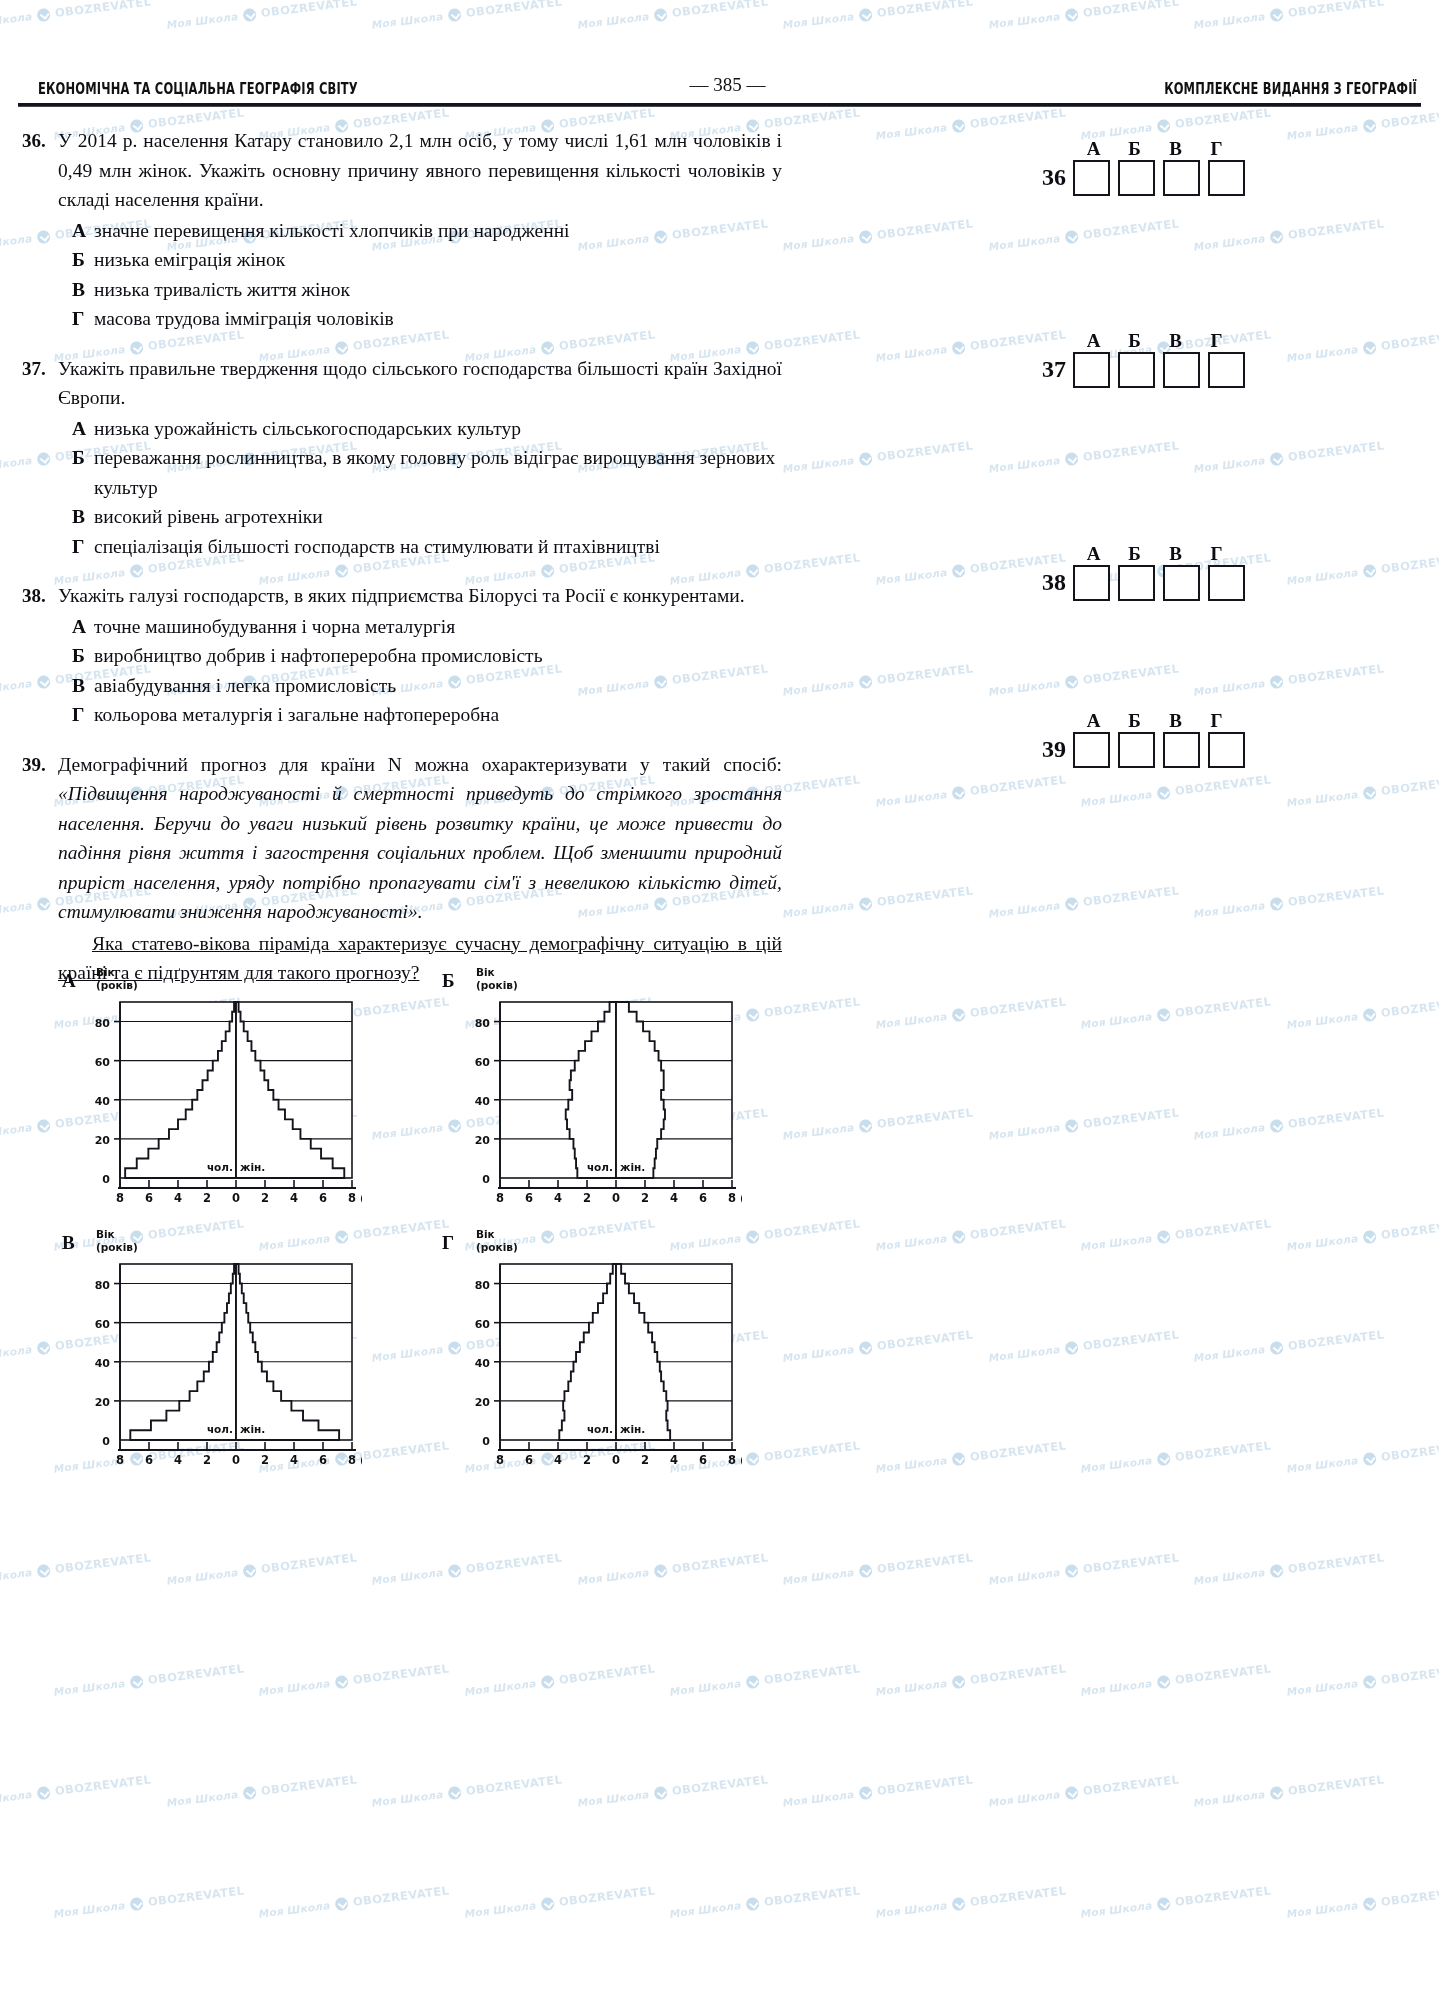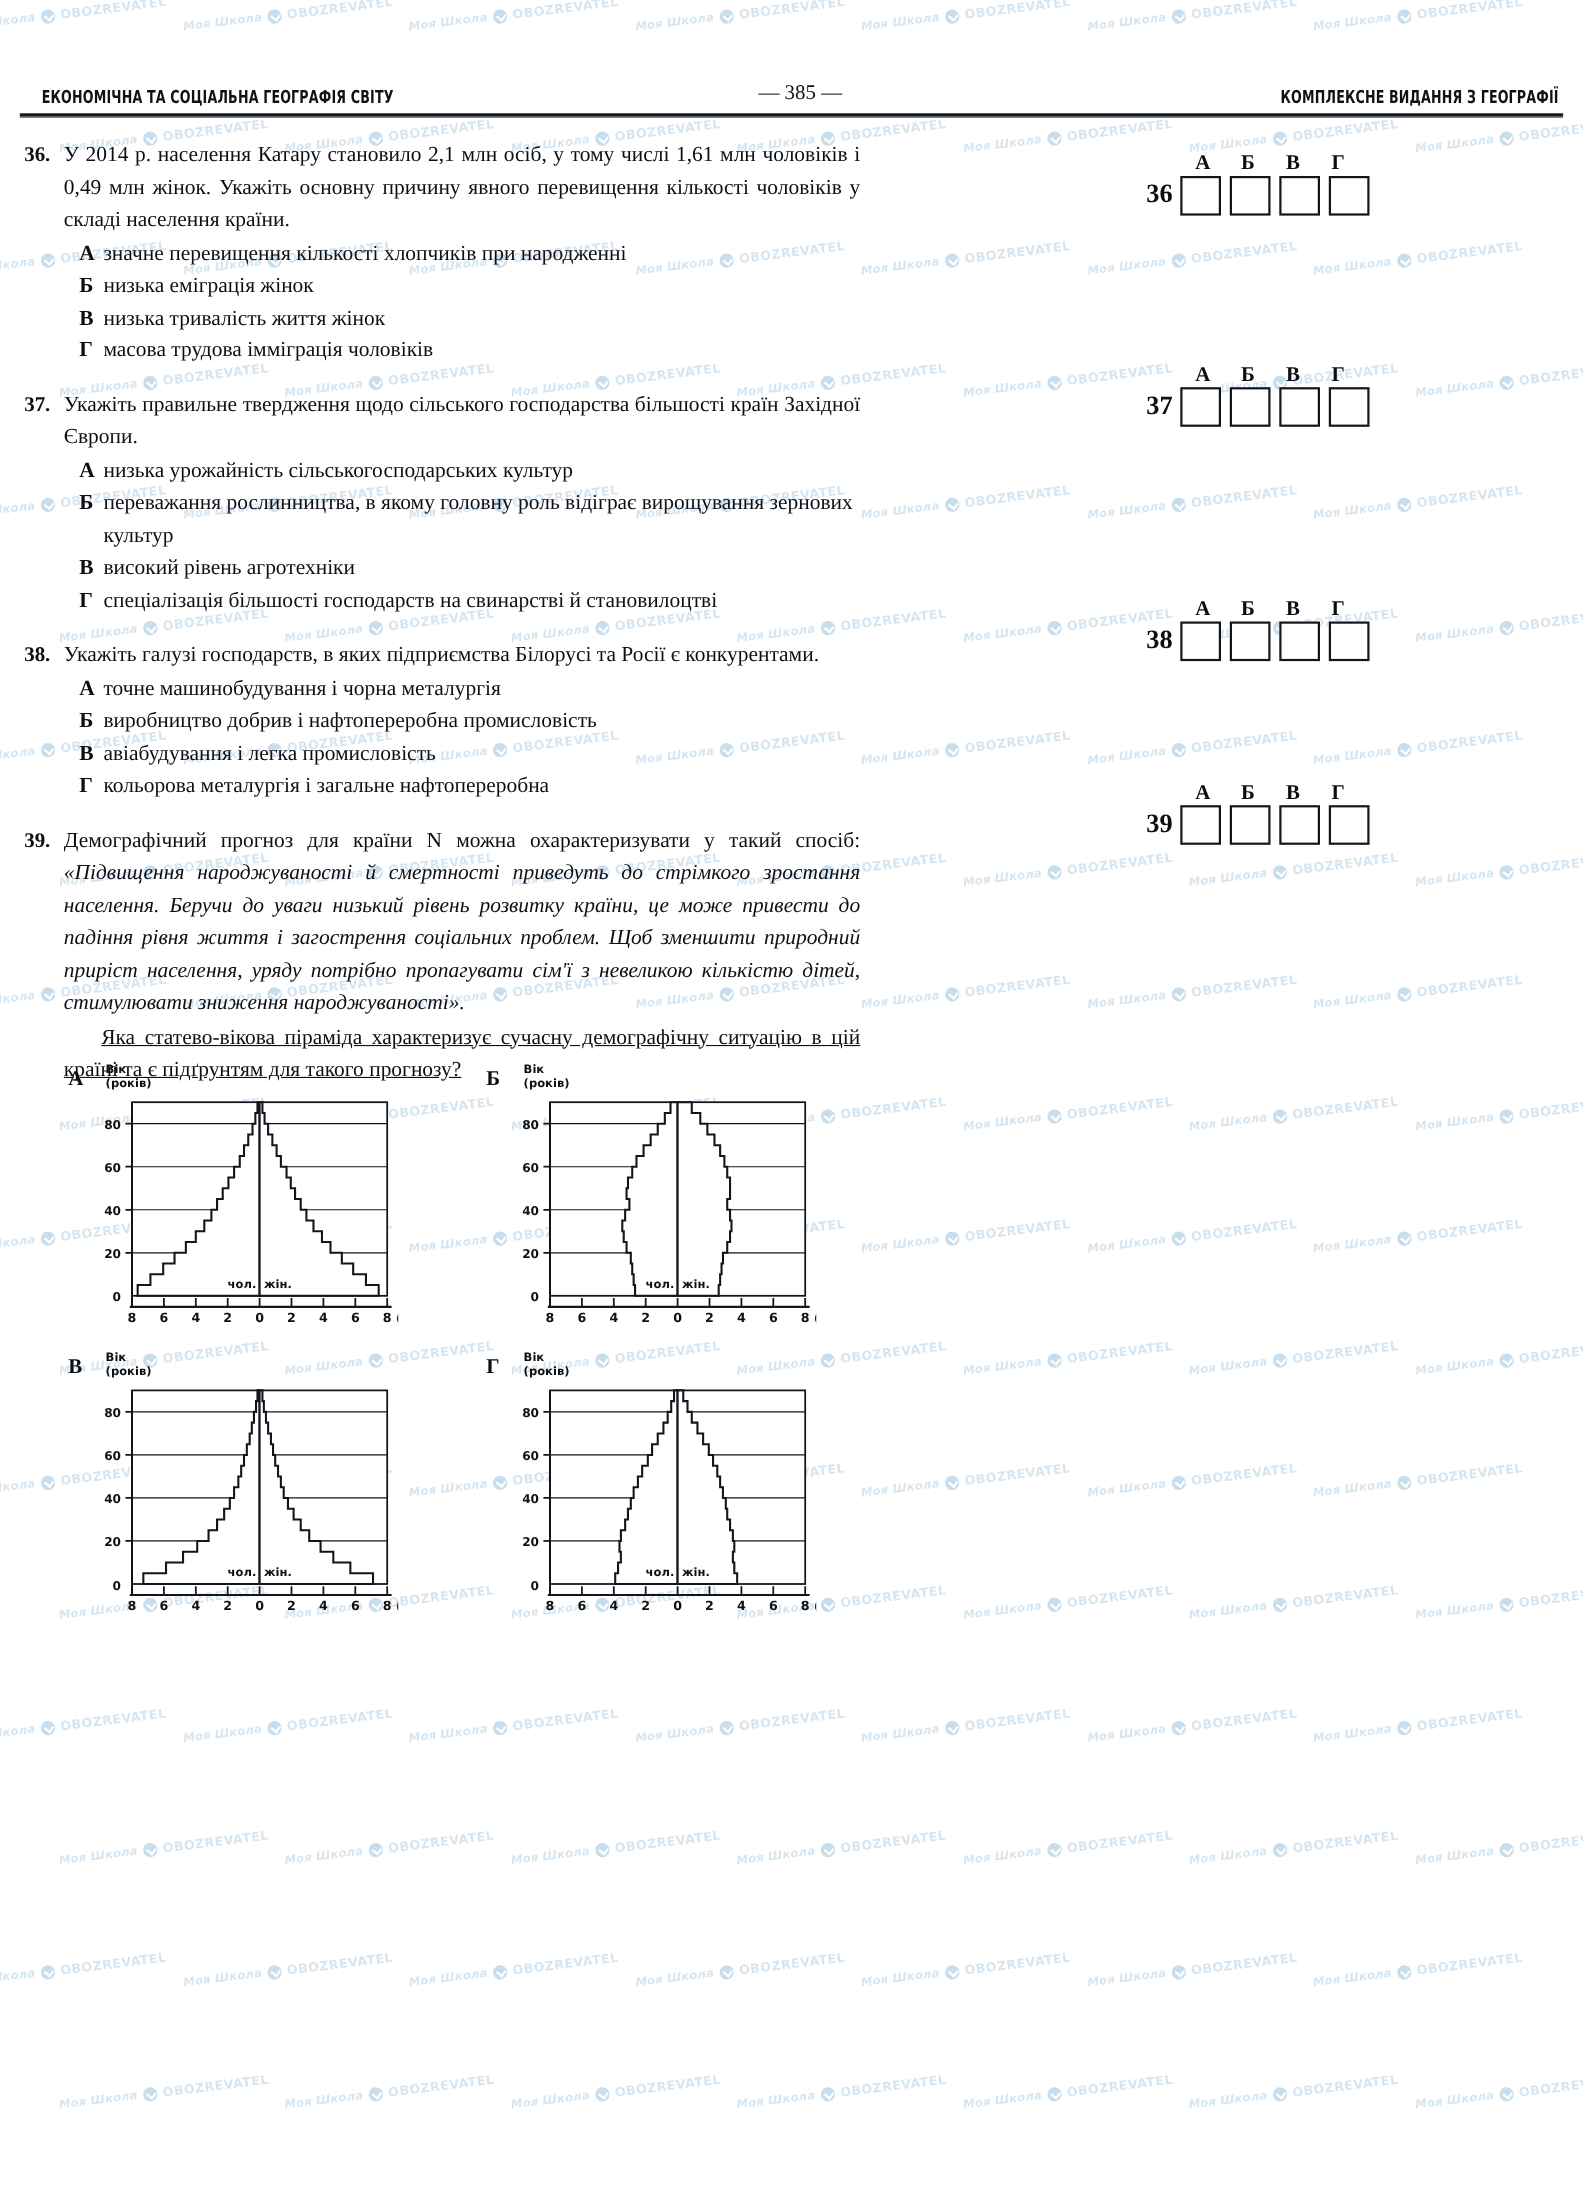--- a/index.html
+++ b/index.html
@@ -191,21 +191,21 @@
             <div class="opt">
               <span class="opt-l">Б</span>
               <span class="opt-t">переважання рослинництва, в якому головну роль відіграє виро­щування зернових культур</span>
             </div>
             <div class="opt">
               <span class="opt-l">В</span>
               <span class="opt-t">високий рівень агротехніки</span>
             </div>
             <div class="opt">
               <span class="opt-l">Г</span>
-              <span class="opt-t">спеціалізація більшості господарств на свинарстві й становило­цтві</span>
+              <span class="opt-t">спеціалізація більшості господарств на стимулювати й птахівни­цтві</span>
             </div>
           </div>
         </div>
       </div>
     </div>
 
     <div class="q">
       <div class="q-head">
         <div class="q-num">38.</div>
         <div class="q-body">

